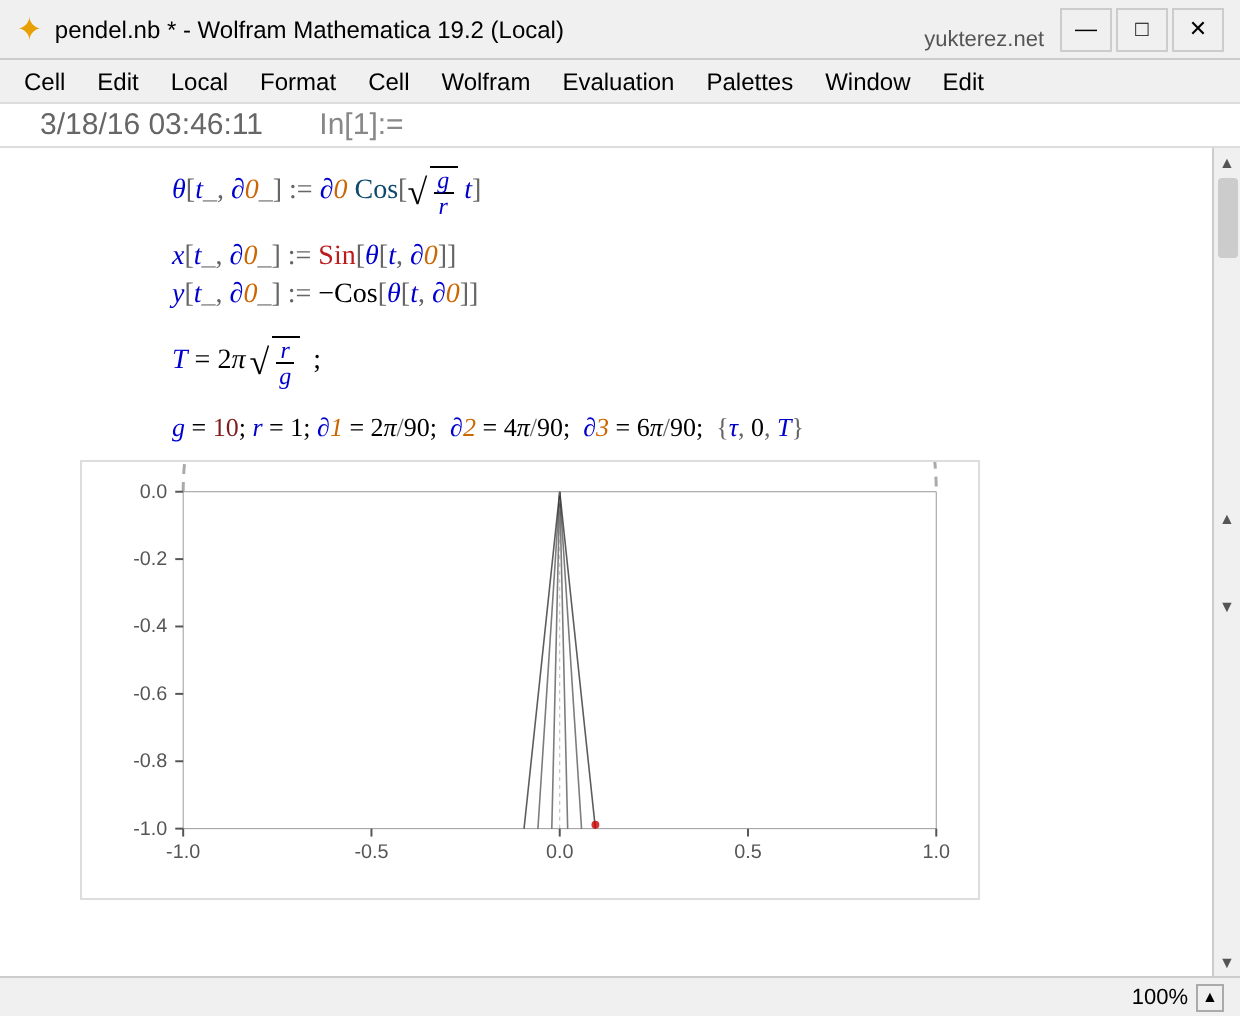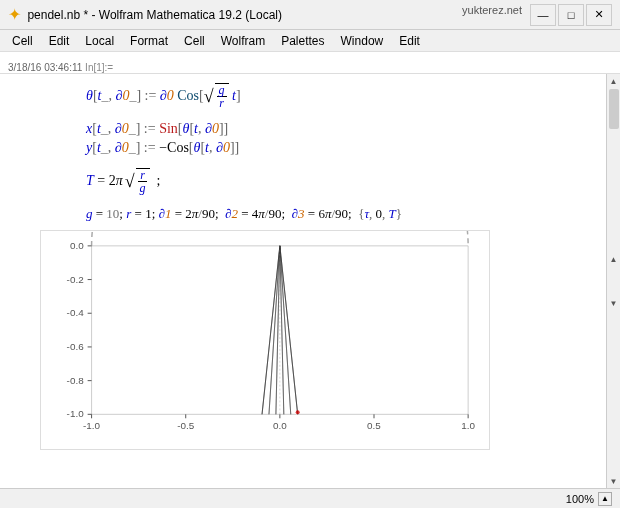--- a/index.html
+++ b/index.html
@@ -40,24 +40,24 @@
       font-size: 12px;
       cursor: pointer;
       color: #000;
     }
     
     
     #toolbar {
       background: #fff;
       height: 22px;
       display: flex;
-      align-items: flex-end;
-      padding: 0 8px;
+      align-items: center;
+      padding: 0 20px;
       border-bottom: 1px solid #ddd;
-      font-size: 10px;
+      font-size: 15px;
       color: #666;
     }
     
     
     #main {
       display: flex;
       height: calc(508px - 30px - 22px - 22px - 20px);
     }
     
     #content {
@@ -168,46 +168,47 @@
     }
   </style>
 </head>
 <body>
 
 <div id="titlebar">
   <div id="titlebar-left">
     <span style="color:#e8a000; font-size:16px;">✦</span>
     <span style="font-size:12px;">pendel.nb * - Wolfram Mathematica 19.2 (Local)</span>
   </div>
-  <div style="display:flex; align-items:flex-start; gap:8px;">
+  <div style="display:flex; align-items:flex-end; gap:8px;">
     <span style="font-size:11px; color:#555;">yukterez.net</span>
     <div id="titlebar-controls">
       <button class="titlebar-btn">—</button>
       <button class="titlebar-btn">□</button>
       <button class="titlebar-btn close-btn">✕</button>
     </div>
   </div>
 </div>
 
 <div id="menubar">
   <span class="menu-item">Cell</span>
   <span class="menu-item">Edit</span>
   <span class="menu-item">Local</span>
   <span class="menu-item">Format</span>
   <span class="menu-item">Cell</span>
   <span class="menu-item">Wolfram</span>
+  <span class="menu-item">Evaluation</span>
   <span class="menu-item">Palettes</span>
   <span class="menu-item">Window</span>
   <span class="menu-item">Edit</span>
 </div>
 
 <div id="toolbar">
   <span>3/18/16 03:46:11</span>
   &nbsp;
-  <span style="color:#888;">In[1]:=</span>
+  <span style="color:#888;margin-left:24px;">In[1]:=</span>
 </div>
 
 <div id="main">
   <div id="content">
 
     <div style="margin-left: 36px;">
 
       <div class="math-line indent">
         <span style="color:#0000cc; font-style:italic;">θ</span><span style="color:#666;">[</span><span style="color:#0000cc; font-style:italic;">t</span><span style="color:#888;">_</span><span style="color:#666;">,&nbsp;</span><span style="color:#0000cc; font-style:italic;">∂</span><span style="color:#cc6600; font-style:italic;">0</span><span style="color:#888;">_</span><span style="color:#666;">]&nbsp;:=&nbsp;</span>
         <span style="color:#0000cc; font-style:italic;">∂</span><span style="color:#cc6600; font-style:italic;">0</span>&nbsp;
@@ -281,21 +282,21 @@
               <span class="frac-den" style="font-style:italic; color:#0000cc;">g</span>
             </span>
           </span>
         </span>
         &nbsp;<span style="color:#000;">&nbsp;;</span>
       </div>
 
       <div style="height:6px;"></div>
 
       <div class="math-line indent" style="font-size:13px;">
-        <span style="color:#0000cc; font-style:italic;">g</span>&nbsp;=&nbsp;<span style="color:#737373;">10</span>;&nbsp;
+        <span style="color:#0000cc; font-style:italic;">g</span>&nbsp;=&nbsp;<span style="color:#7f1d1d;">10</span>;&nbsp;
         <span style="color:#0000cc; font-style:italic;">r</span>&nbsp;=&nbsp;<span style="color:#000;">1</span>;&nbsp;
         <span style="color:#0000cc; font-style:italic;">∂</span><span style="color:#cc6600; font-style:italic;">1</span>&nbsp;=&nbsp;<span style="color:#000;">2</span><span style="font-style:italic;">π</span><span style="color:#666;">/</span><span style="color:#000;">90</span>;&nbsp;&nbsp;
         <span style="color:#0000cc; font-style:italic;">∂</span><span style="color:#cc6600; font-style:italic;">2</span>&nbsp;=&nbsp;<span style="color:#000;">4</span><span style="font-style:italic;">π</span><span style="color:#666;">/</span><span style="color:#000;">90</span>;&nbsp;&nbsp;
         <span style="color:#0000cc; font-style:italic;">∂</span><span style="color:#cc6600; font-style:italic;">3</span>&nbsp;=&nbsp;<span style="color:#000;">6</span><span style="font-style:italic;">π</span><span style="color:#666;">/</span><span style="color:#000;">90</span>;&nbsp;&nbsp;
         <span style="color:#666;">{</span><span style="color:#0000cc; font-style:italic;">τ</span><span style="color:#666;">,&nbsp;</span><span style="color:#000;">0</span><span style="color:#666;">,&nbsp;</span><span style="color:#0000cc; font-style:italic;">T</span><span style="color:#666;">}</span>
       </div>
     </div>
 
     <div id="graph-container">
       <svg id="graph-svg" viewBox="0 0 450 220" xmlns="http://www.w3.org/2000/svg">

